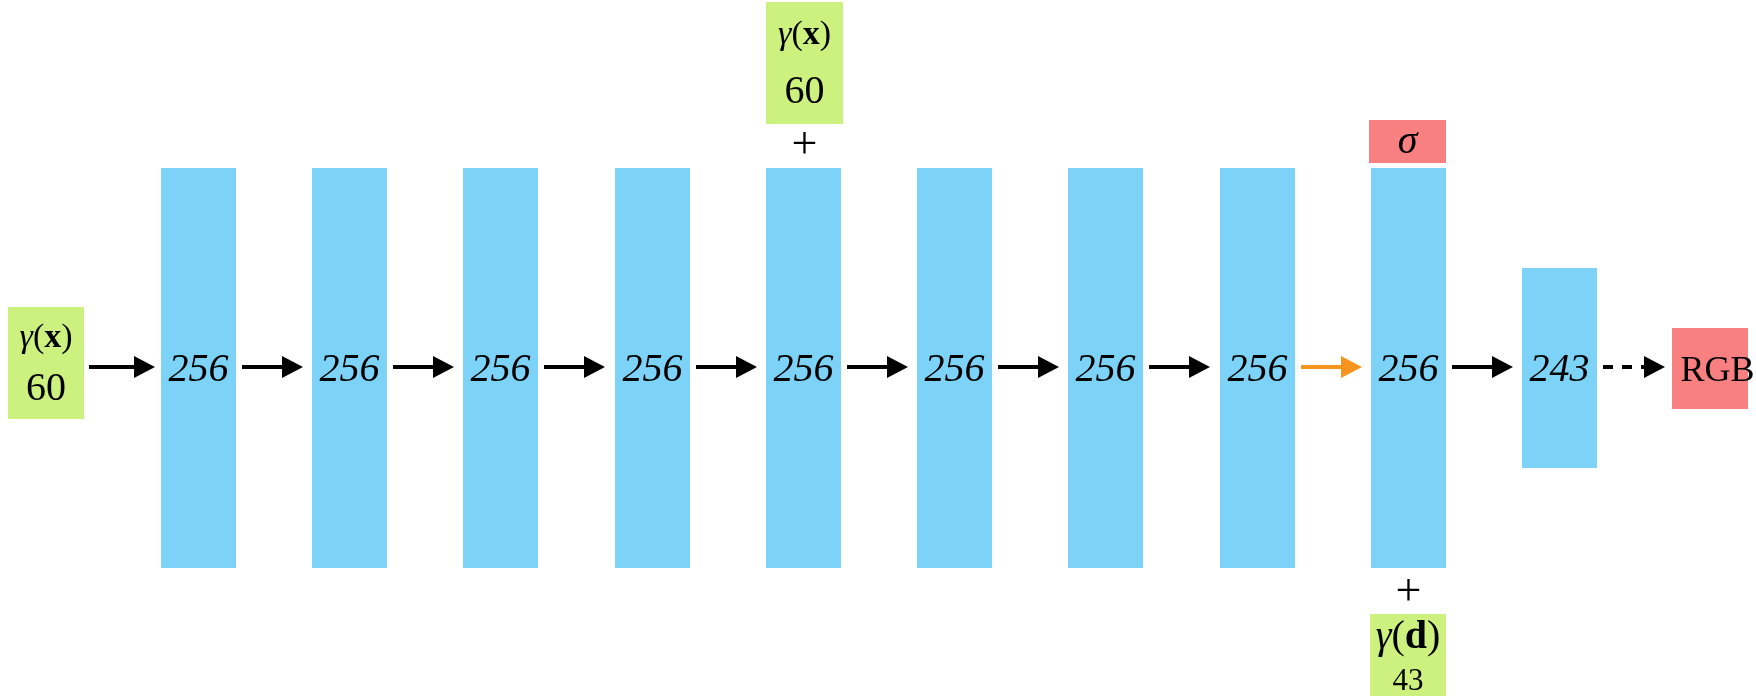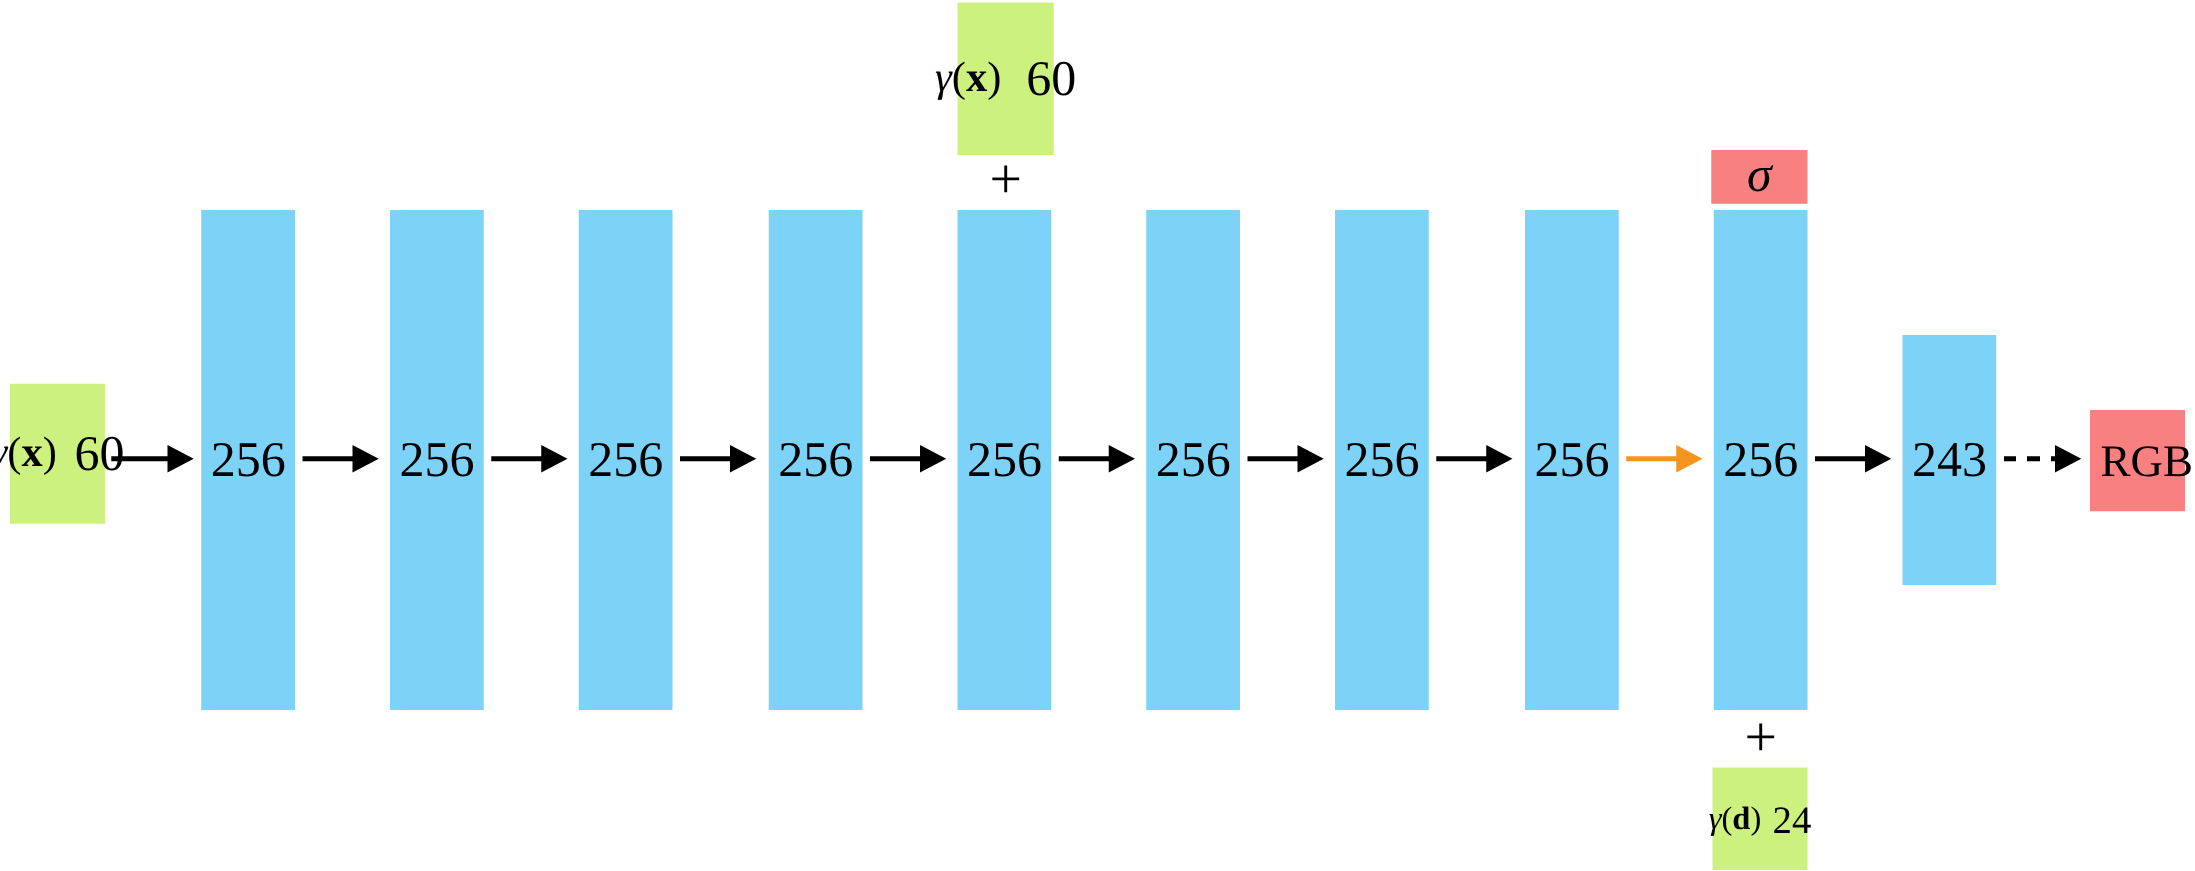--- a/index.html
+++ b/index.html
@@ -5,38 +5,38 @@
   html, body { margin: 0; padding: 0; background: #ffffff; }
   .canvas {
     position: relative;
     width: 1756px;
     height: 697px;
     background: #ffffff;
     font-family: "Liberation Serif", "DejaVu Serif", serif;
     color: var(--ink, #000);
     overflow: hidden;
   }
-  .box { position: absolute; display: flex; align-items: center; justify-content: center; }
-  .layer { background: var(--layer_blue); }
+  .box { position: absolute; display: flex; flex-direction: column; align-items: center; justify-content: center; }
+  .layer { background: var(--layer_blue); font-style: italic; }
   .green { background: var(--encoding_green); }
   .red   { background: var(--output_red); }
 
   .layer-main  { top: 168px; width: 75px; height: 400px; }
   .layer-small { top: 268px; width: 75px; height: 200px; }
 
   .num   { font-size: 40px; line-height: 1; }
   .mathline { font-size: 34px; line-height: 1; white-space: nowrap; }
   .mathline i { font-style: italic; }
   .mathline b { font-weight: bold; }
   .dim { font-size: 40px; line-height: 1; }
 
   .input-box { left: 8px; top: 307px; width: 76px; height: 112px; gap: 14px; }
   .skip-box  { left: 766px; top: 2px; width: 77px; height: 122px; gap: 20px; }
   .view-box  { left: 1370px; top: 614px; width: 76px; height: 82px; gap: 9px; }
-  .view-box .mathline { font-size: 26px; }
+  .view-box .mathline { font-size: 40px; }
   .view-box .dim { font-size: 31px; }
 
   .sigma-box { left: 1369px; top: 120px; width: 77px; height: 43px; }
   .sigma { font-style: italic; font-size: 40px; line-height: 1; padding-bottom: 4px; }
 
   .rgb-box { left: 1672px; top: 328px; width: 76px; height: 81px; }
   .rgb { font-size: 36px; line-height: 1; padding-left: 15px; }
 
   .plus { position: absolute; text-align: center; font-size: 46px; line-height: 42px; }
   .plus-top    { left: 766px; top: 122px; width: 77px; height: 42px; }
@@ -128,21 +128,21 @@
   </div>
   <div class="plus plus-top">+</div>
 
   <div class="box red sigma-box">
     <span class="sigma">σ</span>
   </div>
 
   <div class="plus plus-bottom">+</div>
   <div class="box green view-box">
     <span class="mathline"><i>γ</i><span>(</span><b>d</b><span>)</span></span>
-    <span class="dim">24</span>
+    <span class="dim">43</span>
   </div>
 
   <div class="arrow" style="left:1452px;width:61px;">
       <span class="shaft"></span>
     </div>
 
   <div class="box layer layer-small" style="left:1522px;">
     <span class="num">243</span>
   </div>
 

